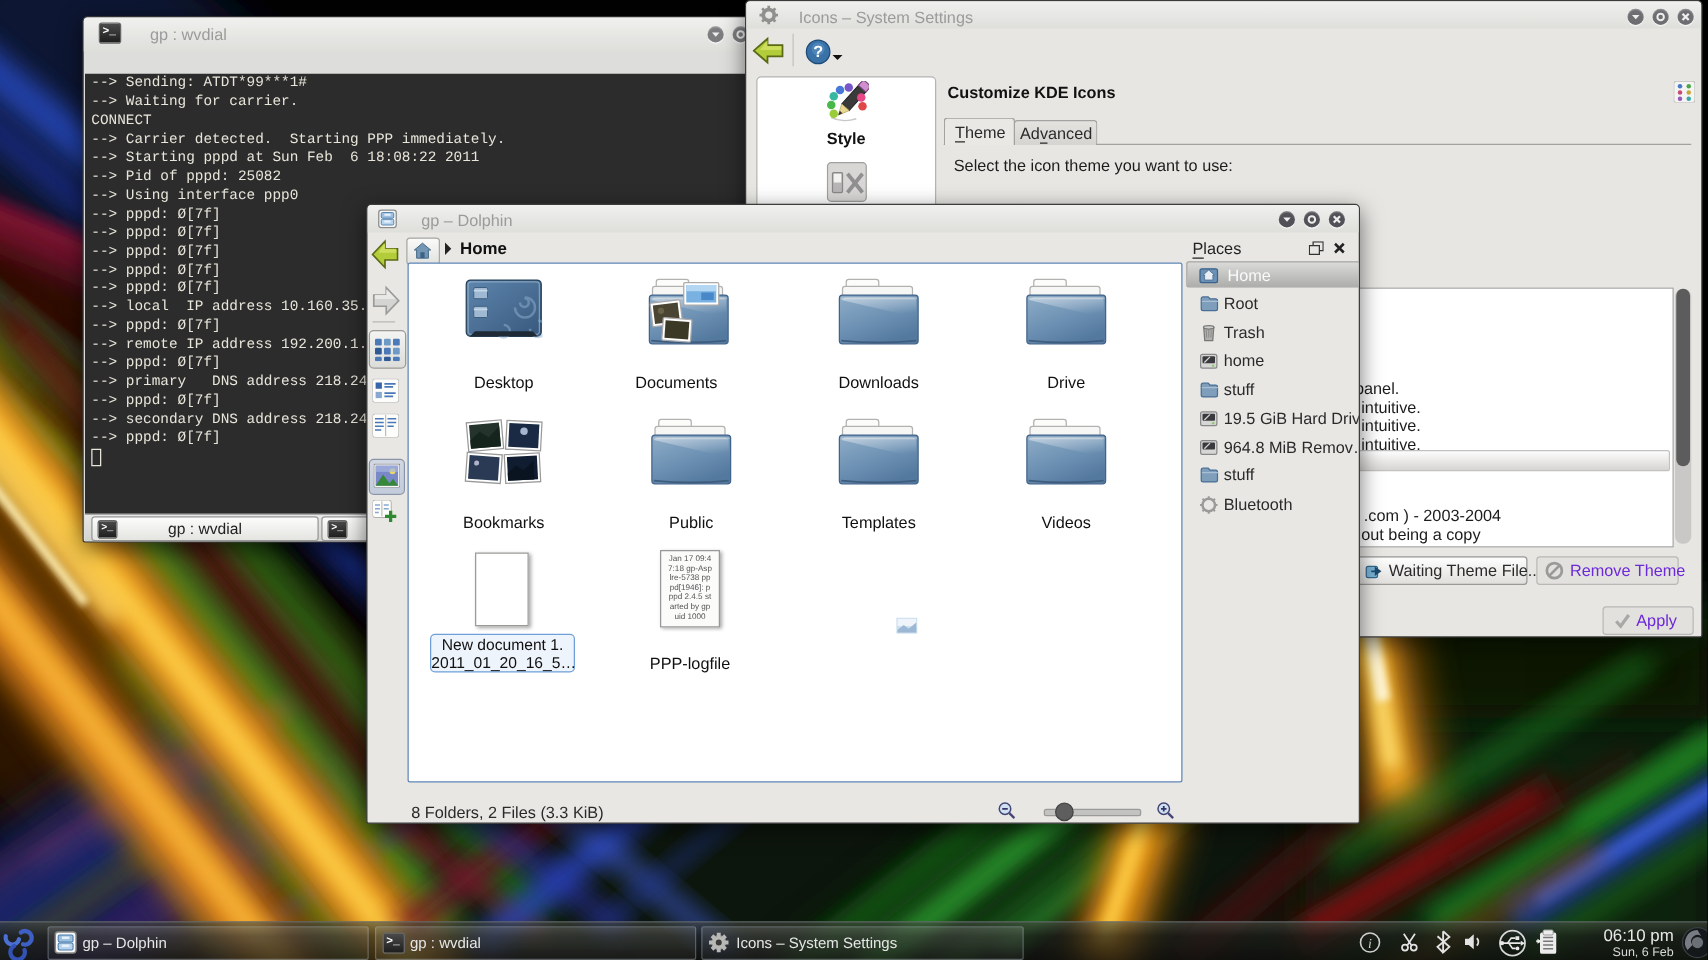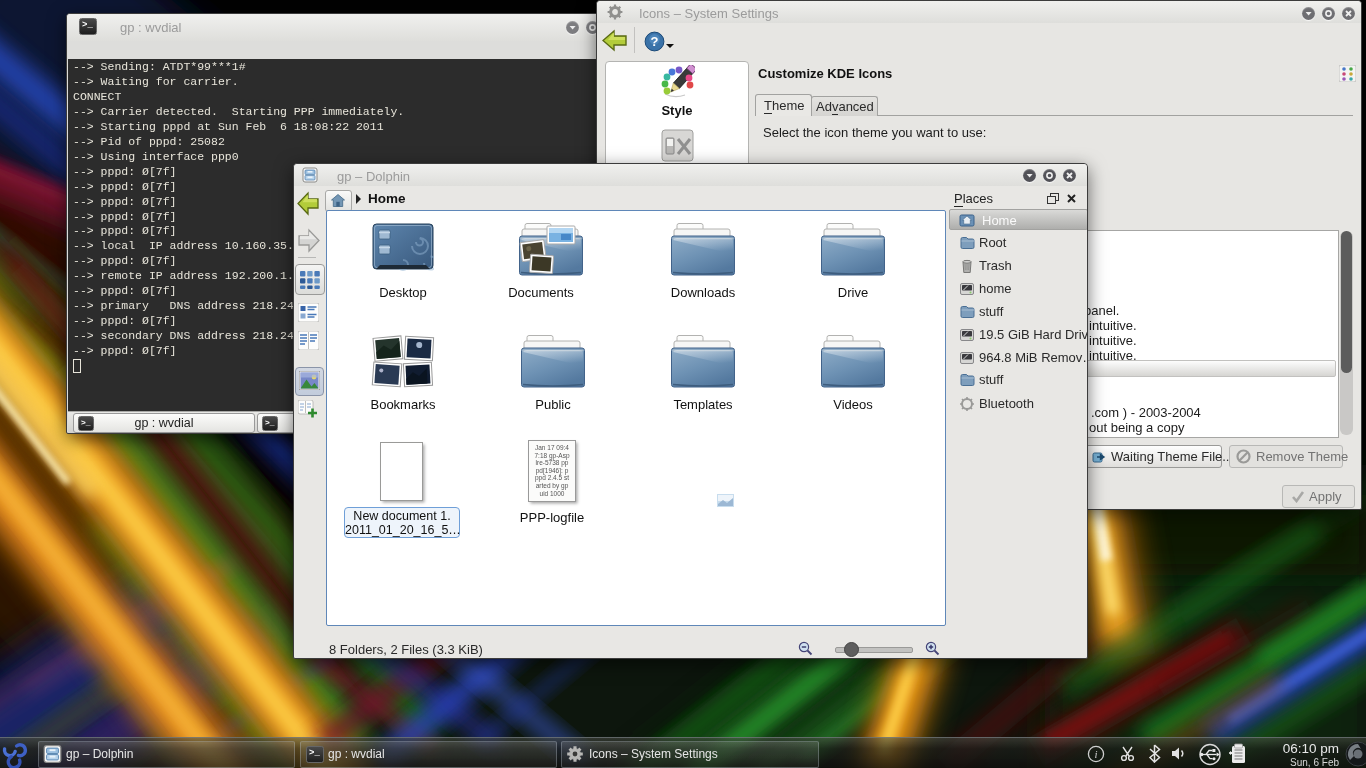--- a/index.html
+++ b/index.html
@@ -21,26 +21,26 @@
 .ttab .lbl{position:absolute;width:100%;text-align:center;top:2px;font-size:12.5px;color:#222;}
 .termico{position:absolute;border-radius:2.5px;background:linear-gradient(#4a4a4a,#1e1e1e);border:1px solid #666;}
 .termico i{position:absolute;left:2px;top:1px;font-style:normal;color:#fff;font-family:"Liberation Mono",monospace;font-weight:bold;}
 
 #ss{left:596px;top:0px;width:764px;height:508px;background:#e7e6e3;overflow:hidden;}
 #ss .tool{position:absolute;left:1px;top:22px;right:1px;height:35px;background:#e7e6e3;}
 #ss .side{position:absolute;left:8px;top:60px;width:142px;height:441px;background:#fff;border:1px solid #b4b4b2;border-radius:4px;}
 .tab{position:absolute;font-size:13px;color:#2a2a2a;}
 #sslist{position:absolute;left:161px;top:229px;width:579px;height:206px;background:#fff;border:1px solid #a6a6a4;overflow:hidden;font-size:13px;color:#1c1c1c;}
 .btn{position:absolute;background:linear-gradient(#fefefe,#e0dfdc);border:1px solid #9a9a98;border-radius:3px;font-size:13px;color:#2a2a2a;white-space:nowrap;}
-.btn.dis{background:#e2e1de;border-color:#b8b8b6;color:#737373;}
+.btn.dis{background:#e2e1de;border-color:#b8b8b6;color:#6d28d9;}
 
 #dolphin{left:293px;top:163px;width:793px;height:494px;background:#e8e7e4;overflow:hidden;}
 #dview{position:absolute;left:32px;top:46px;width:618px;height:414px;background:#fff;border:1px solid #5f87b8;border-radius:2px;}
 .fitem{position:absolute;width:120px;text-align:center;}
-.flabel{font-size:13px;color:#111;}
+.flabel{font-size:13px;color:#111;margin-top:13px;}
 .prow{position:absolute;left:0;width:100%;height:23px;}
 .prow .pic{position:absolute;left:10px;top:3px;}
 .prow .ptx{position:absolute;left:30px;top:3px;font-size:13px;color:#2a2a2a;white-space:nowrap;}
 
 #taskbar{position:absolute;left:0;top:737px;width:1366px;height:31px;background:linear-gradient(rgba(70,74,66,.62),rgba(28,30,26,.72) 35%,rgba(16,18,14,.78));border-top:1px solid rgba(215,225,235,.4);}
 .task{position:absolute;top:3px;height:25px;background:linear-gradient(rgba(255,255,255,.13),rgba(255,255,255,.04));border:1px solid rgba(180,190,200,.35);border-radius:2px;color:#e6e6e6;font-size:12px;}
 .task .tlabel{position:absolute;left:27px;top:5px;white-space:nowrap;}
 .trayico{position:absolute;top:0;}
 </style>
 </head>

